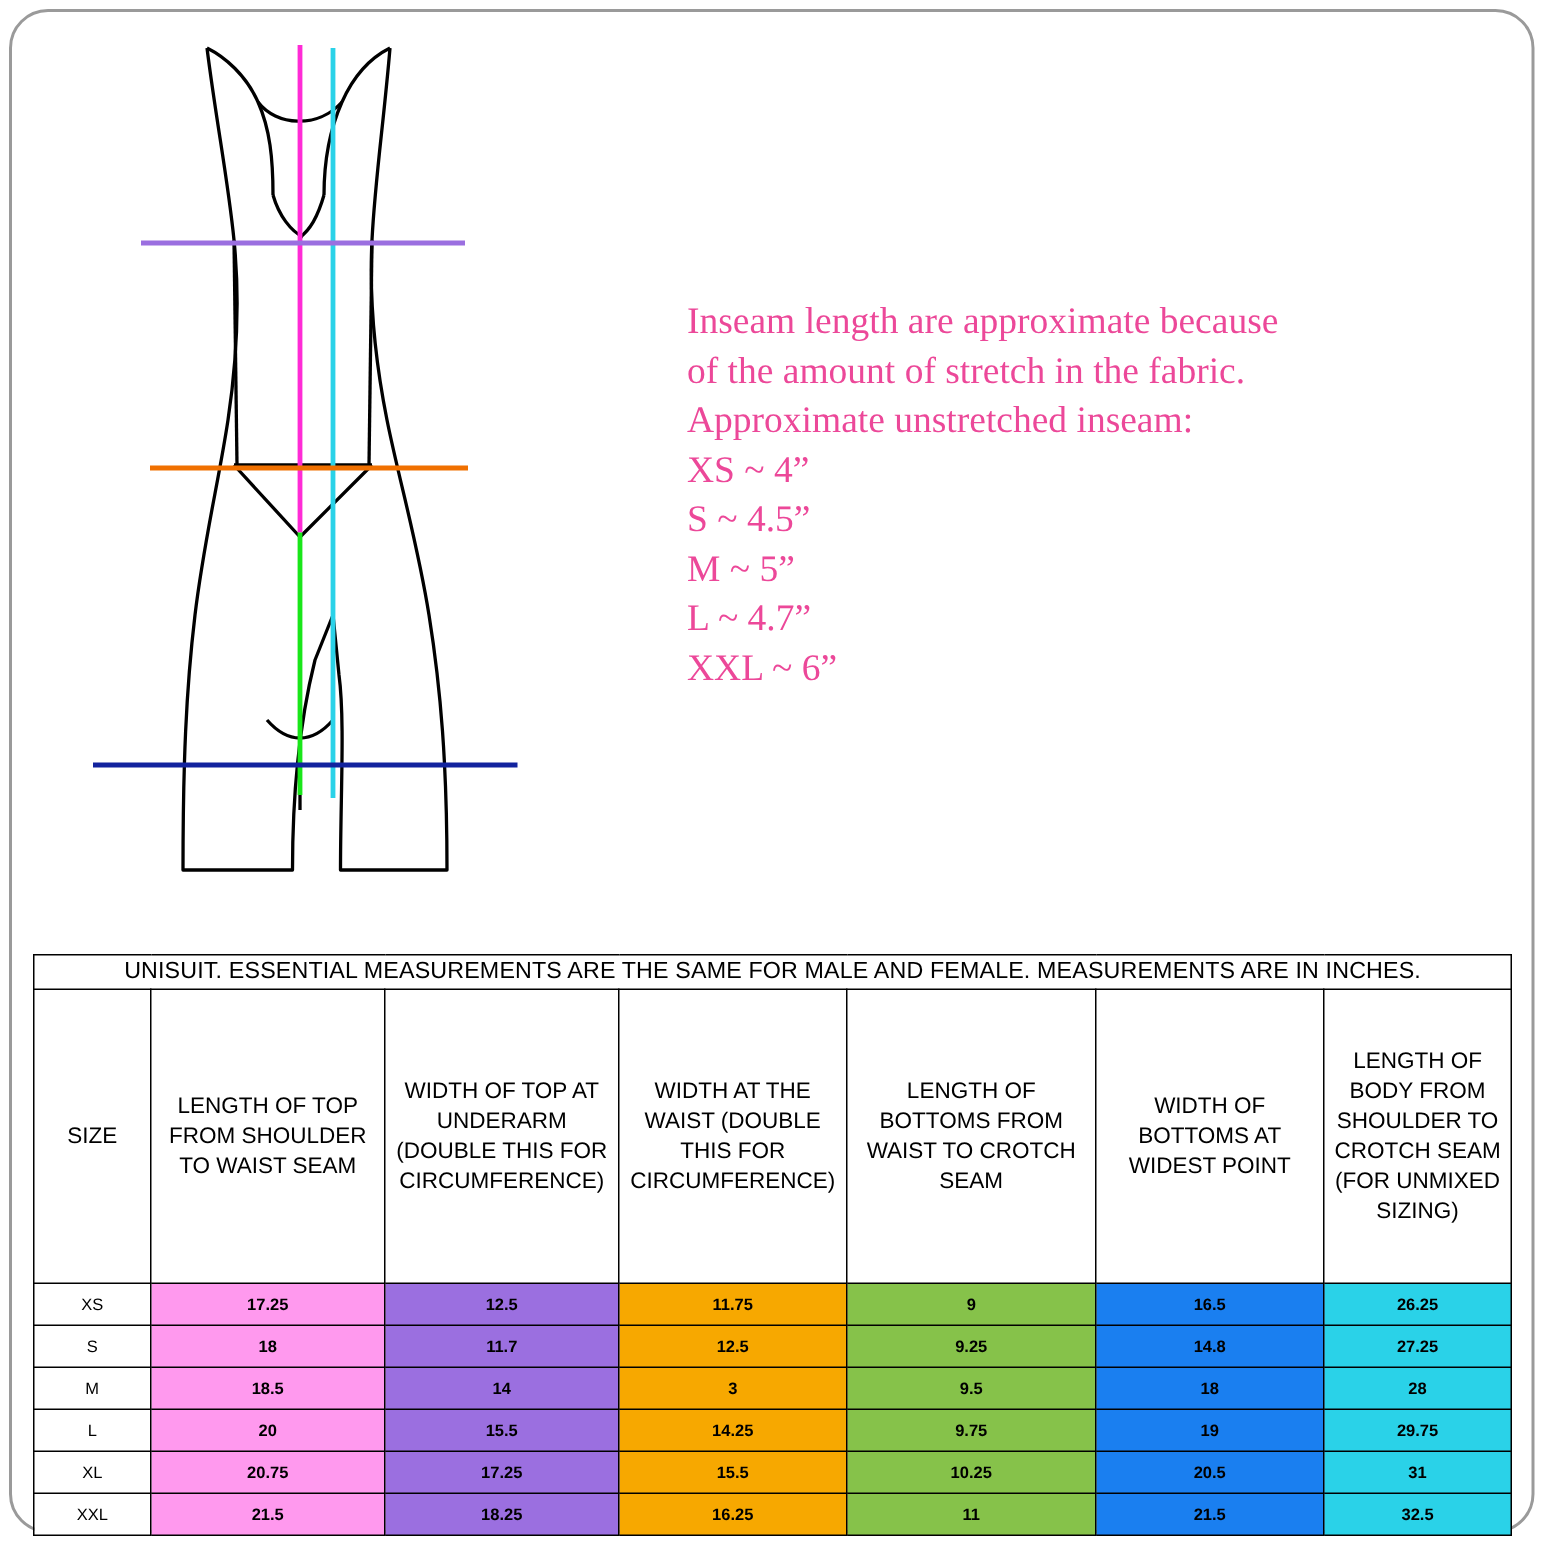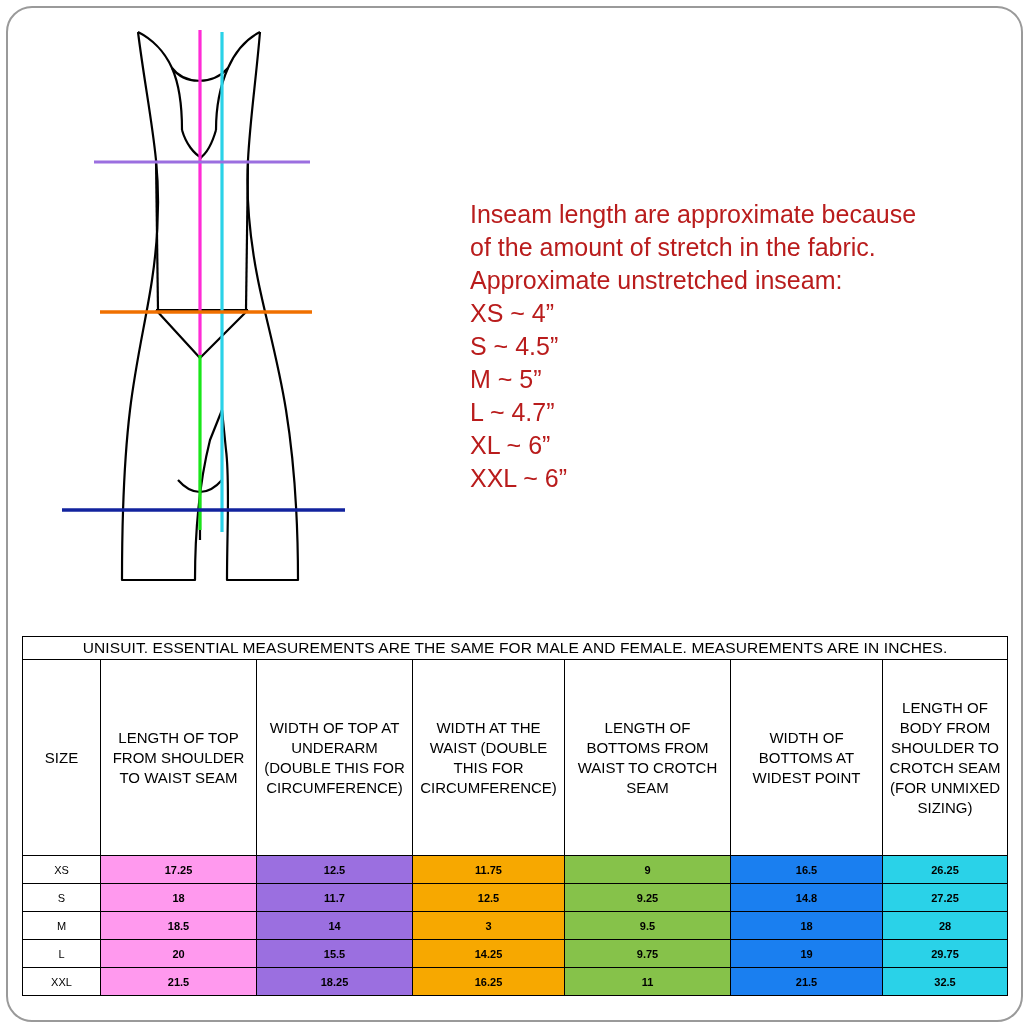--- a/index.html
+++ b/index.html
@@ -31,27 +31,27 @@
   }
   .diagram-area {
     position: absolute;
     left: 60px;
     top: 10px;
     width: 420px;
     height: 600px;
   }
   .note {
     position: absolute;
-    left: 470px;
+    left: 458px;
     top: 198px;
     width: 540px;
     font-size: 25px;
     line-height: 33px;
-    color: #b91c1c;
-    font-family: Liberation Sans, sans-serif;
+    color: #ec4899;
+    font-family: Liberation Serif, serif;
   }
   .note .line { white-space: pre; }
 
   
   .table-wrap {
     position: absolute;
     left: 22px;
     top: 636px;
     width: 985px;
   }
@@ -155,21 +155,20 @@
   </div>
 
   <div class="note">
     <div class="line">Inseam length are approximate because</div>
     <div class="line">of the amount of stretch in the fabric.</div>
     <div class="line">Approximate unstretched inseam:</div>
     <div class="line">XS ~ 4”</div>
     <div class="line">S ~ 4.5”</div>
     <div class="line">M ~ 5”</div>
     <div class="line">L ~ 4.7”</div>
-    <div class="line">XL ~ 6”</div>
     <div class="line">XXL ~ 6”</div>
   </div>
 
   <div class="table-wrap">
     <table class="sizes">
       <colgroup>
         <col style="width:78px">
         <col style="width:156px">
         <col style="width:156px">
         <col style="width:152px">
@@ -224,20 +223,29 @@
         <tr class="data-row">
           <td class="size-cell">L</td>
           <td class="c1">20</td>
           <td class="c2">15.5</td>
           <td class="c3">14.25</td>
           <td class="c4">9.75</td>
           <td class="c5">19</td>
           <td class="c6">29.75</td>
         </tr>
 
+        <tr class="data-row">
+          <td class="size-cell">XL</td>
+          <td class="c1">20.75</td>
+          <td class="c2">17.25</td>
+          <td class="c3">15.5</td>
+          <td class="c4">10.25</td>
+          <td class="c5">20.5</td>
+          <td class="c6">31</td>
+        </tr>
 
         <tr class="data-row">
           <td class="size-cell">XXL</td>
           <td class="c1">21.5</td>
           <td class="c2">18.25</td>
           <td class="c3">16.25</td>
           <td class="c4">11</td>
           <td class="c5">21.5</td>
           <td class="c6">32.5</td>
         </tr>

